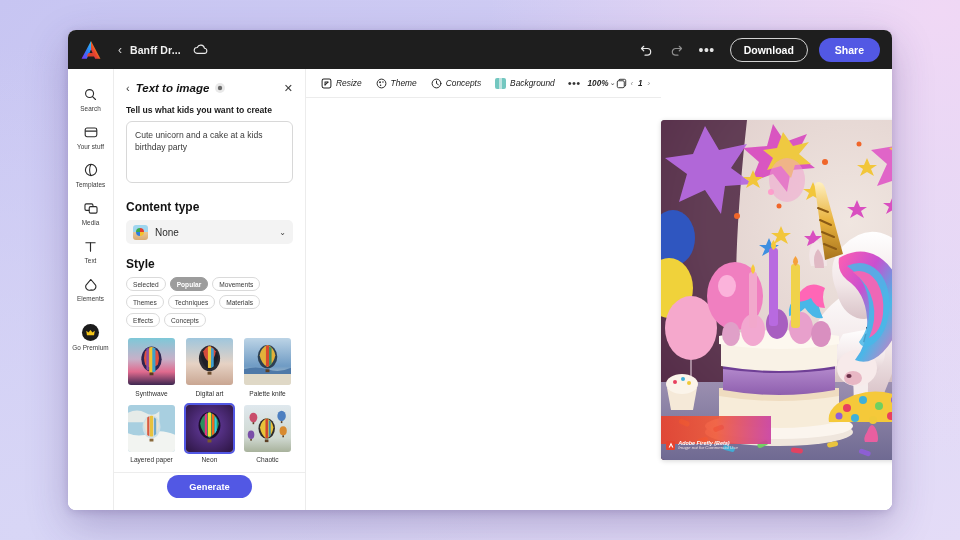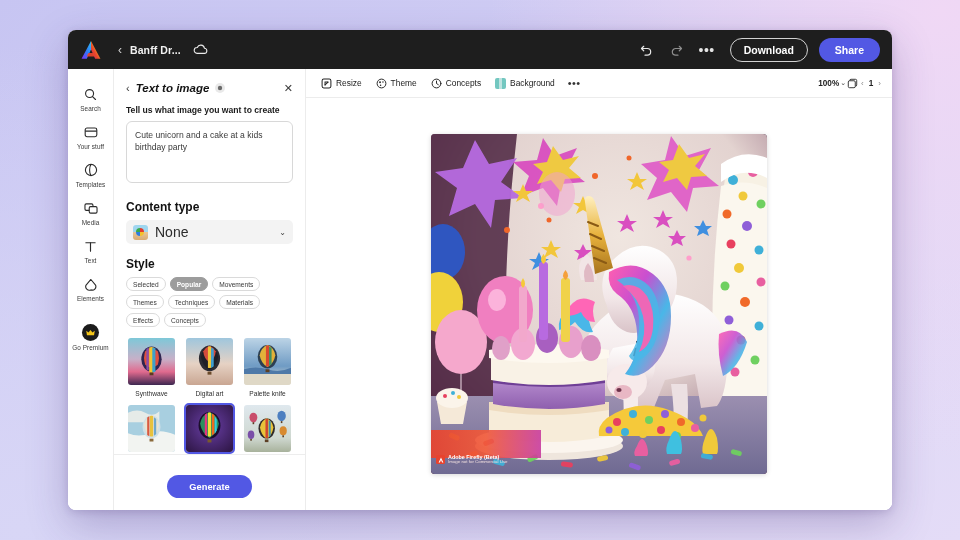--- a/index.html
+++ b/index.html
@@ -110,21 +110,21 @@
   .ctype-thumb{
     width:15px;height:15px;border-radius:3px;overflow:hidden;flex:none;
     background:linear-gradient(180deg,#9fd6ef 0%, #9fd6ef 46%, #e8c79a 46%, #d9ab72 100%);
     position:relative;
   }
   .ctype-thumb:after{
     content:""; position:absolute; left:3px; top:3.5px; width:8px;height:8px;
     border-radius:50%;
     background:conic-gradient(#e03b2f 0 25%, #f4c22b 0 50%, #2e7de0 0 75%, #3aa94a 0 100%);
   }
-  .ctype-name{ font-size:14px; color:#2b2b2b; }
+  .ctype-name{ font-size:10px; color:#2b2b2b; }
   .ctype-chev{ margin-left:auto; color:#444; font-size:8px; }
 
   .chips{ display:flex; flex-wrap:wrap; gap:4px; margin-bottom:9px; }
   .chip{
     border:1px solid #dadada; border-radius:9px; background:#fff;
     font-size:6.6px; color:#3a3a3a; padding:2.5px 6px; cursor:pointer;
     white-space:nowrap; font-family:"Liberation Sans",sans-serif;
   }
   .chip.active{ background:#9c9c9c; color:#fff; border-color:#9c9c9c; font-weight:700; }
 
@@ -133,32 +133,32 @@
   .style-thumb{
     width:100%; aspect-ratio:1/1; border-radius:5px; overflow:hidden;
     position:relative; border:2px solid transparent;
   }
   .style-cell.sel .style-thumb{ border-color:#5258e4; }
   .style-name{ font-size:6.6px; color:#2f2f2f; text-align:center; margin-top:2.5px; }
 
   .balloon-svg{ width:100%; height:100%; display:block; }
 
   .panel-foot{
-    flex:none; border-top:1px solid #ededed; padding:20px 0 12px;
+    flex:none; border-top:1px solid #ededed; padding:2px 0 12px;
     display:flex; justify-content:center; background:#fff;
   }
   .btn-generate{
     height:23px; padding:0 22px; border:none; border-radius:12px;
     background:#5258e4; color:#fff; font-size:9.3px; font-weight:700;
     cursor:pointer; font-family:"Liberation Sans",sans-serif;
     display:flex;align-items:center;
   }
 
   
-  .main{ flex:1; display:flex; flex-direction:column; min-width:0; background:#fff; }
+  .main{ flex:1; display:flex; min-width:0; background:#fff;font-style:italic; }
   .toolbar{
     height:29px; flex:none; border-bottom:1px solid #ececec;
     display:flex; align-items:center; padding:0 9px; gap:2px;
   }
   .tool{
     display:flex; align-items:center; gap:4px; padding:3px 6px;
     border-radius:4px; cursor:pointer; font-size:8.4px; color:#222;
   }
   .tool-ic{ display:flex;align-items:center; color:#222; }
   .bg-swatch{
@@ -328,21 +328,21 @@
           <span class="p-back">‹</span>
           <span class="p-title">Text to image</span>
           <span class="beta-badge">
             <svg width="6" height="6" viewBox="0 0 6 6">
                 <circle cx="3" cy="3" r="2.2" fill="#6b6b6b"></circle>
               </svg>
           </span>
           <span class="p-close">✕</span>
         </div>
 
-        <div class="p-label">Tell us what image you want to create</div>
+        <div class="p-label">Tell us what kids you want to create</div>
         <textarea class="prompt-box" placeholder="Describe the image you want to create" style="">Cute unicorn and a cake at a kids birthday party</textarea>
 
         <div class="sec-title">Content type</div>
         <div class="ctype">
           <span class="ctype-thumb"></span>
           <span class="ctype-name">None</span>
           <span class="ctype-chev">⌄</span>
         </div>
 
         <div class="sec-title">Style</div>

